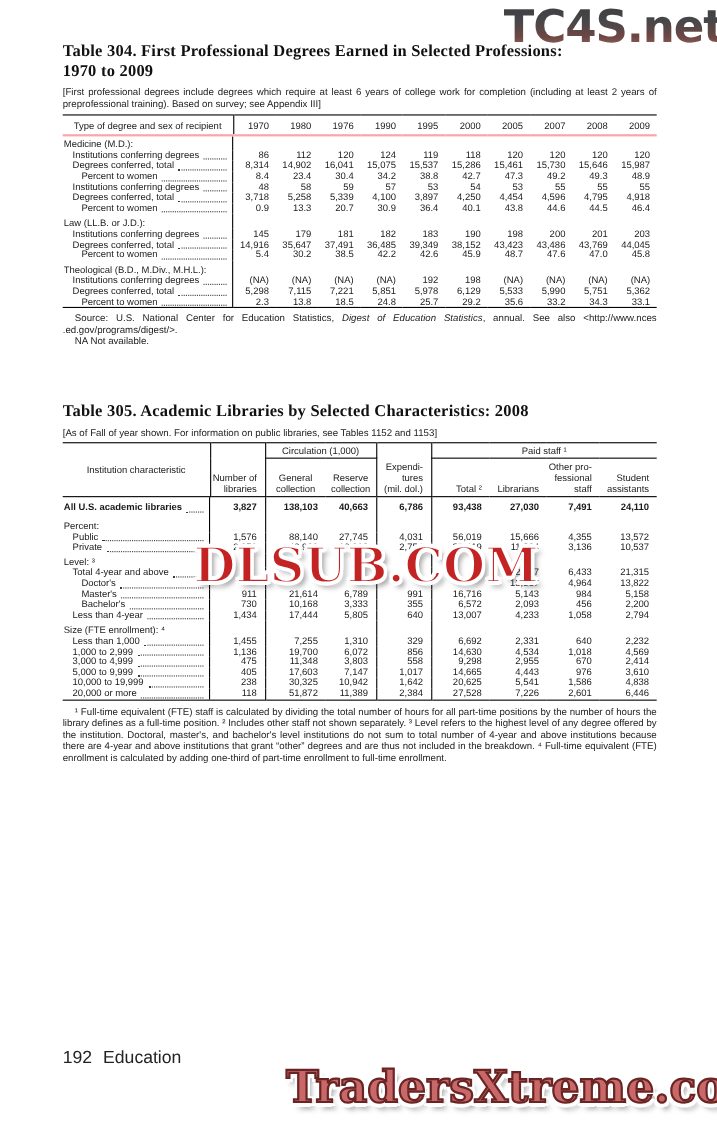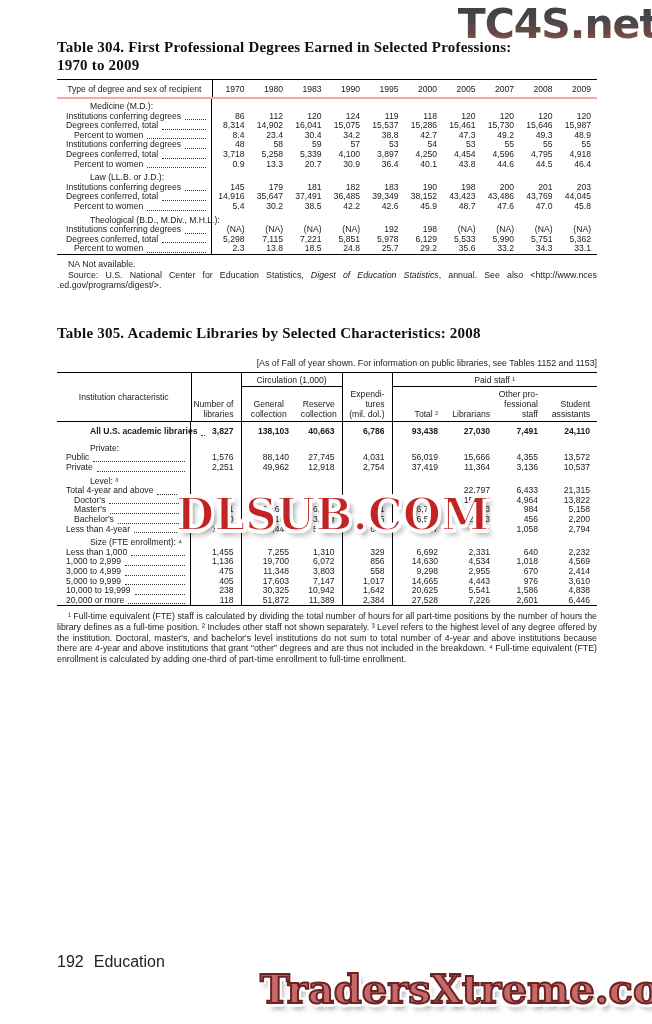--- a/index.html
+++ b/index.html
@@ -21,21 +21,21 @@
   th,td{margin:0;padding:0;white-space:nowrap;font-weight:normal;overflow:visible;}
   thead th{font-size:8.6px;line-height:10px;vertical-align:bottom;}
   tbody td{font-size:8.6px;line-height:9.6px;vertical-align:bottom;}
   td.num{text-align:right;}
   tr.gap td{padding-top:4px;}
   tr.bold td{font-weight:bold;}
   td.stub{display:block;}
   .stubflex{display:flex;align-items:flex-end;}
   .lab{flex:0 0 auto;}
   .leader{flex:1 1 auto;min-width:4px;border-bottom:1px dotted #3a3a3a;margin:0 5px 1px 4px;}
-  .ind0 .stubflex{padding-left:1px;margin-left:32px;}
+  .ind0 .stubflex{padding-left:1px;}
   .ind1 .stubflex{padding-left:9px;}
   .ind2 .stubflex{padding-left:17px;}
 
   
   .t304{border-top:1.6px solid #000;border-bottom:1.6px solid #000;}
   .t304 thead th{border-bottom:2px solid #fca5a5;padding:4px 0 3px 0;}
   .t304 th.stub-h{border-right:1px solid #000;text-align:center;font-size:8.6px;}
   .t304 th.yr{text-align:right;padding-right:6px;}
   .t304 tbody td.stub{border-right:1px solid #000;}
   .t304 tbody td.num{padding-right:6px;}
@@ -83,32 +83,33 @@
 <body>
 
 <div class="page">
 
   <div class="content">
 
     <div class="tbl-title">
       <div>Table 304. First Professional Degrees Earned in Selected Professions:</div>
       <div>1970 to 2009</div>
     </div>
+    <div class="note">[First professional degrees include degrees which require at least 6 years of college work for completion (including at least 2 years of preprofessional training). Based on survey; see Appendix III]</div>
 
     <table class="t304">
       <colgroup>
         <col style="width:155px">
         <col span="10" style="width:38.5px">
       </colgroup>
       <thead>
         <tr>
           <th class="stub-h">Type of degree and sex of recipient</th>
           <th class="yr">1970</th>
           <th class="yr">1980</th>
-          <th class="yr">1983</th>
+          <th class="yr">1976</th>
           <th class="yr">1990</th>
           <th class="yr">1995</th>
           <th class="yr">2000</th>
           <th class="yr">2005</th>
           <th class="yr">2007</th>
           <th class="yr">2008</th>
           <th class="yr">2009</th>
         </tr>
       </thead>
       <tbody>
@@ -376,26 +377,26 @@
             <td class="num c5">29.2</td>
             <td class="num c6">35.6</td>
             <td class="num c7">33.2</td>
             <td class="num c8">34.3</td>
             <td class="num c9">33.1</td>
           </tr>
         </tbody>
     </table>
 
     <div class="fn-block">
+      <div class="fn indent"><span>Source: U.S. National Center for Education Statistics, </span><span style="font-style:italic">Digest of Education Statistics</span><span>, annual. See also &lt;http://www.nces .ed.gov/programs/digest/&gt;.</span></div>
       <div class="fn indent">NA Not available.</div>
-      <div class="fn indent"><span>Source: U.S. National Center for Education Statistics, </span><span style="font-style:italic">Digest of Education Statistics</span><span>, annual. See also &lt;http://www.nces .ed.gov/programs/digest/&gt;.</span></div>
     </div>
 
-    <div class="tbl-title" style="margin-top:33px">Table 305. Academic Libraries by Selected Characteristics: 2008</div>
-    <div class="note" style="margin-top:16px;text-align:right">[As of Fall of year shown. For information on public libraries, see Tables 1152 and 1153]</div>
+    <div class="tbl-title" style="margin-top:49px">Table 305. Academic Libraries by Selected Characteristics: 2008</div>
+    <div class="note" style="margin-top:5px;text-align:left">[As of Fall of year shown. For information on public libraries, see Tables 1152 and 1153]</div>
 
     <table class="t305">
       <colgroup>
         <col style="width:134px">
         <col style="width:50px">
         <col style="width:55px">
         <col style="width:46px">
         <col style="width:50px">
         <col style="width:53px">
         <col style="width:52px">
@@ -440,21 +441,21 @@
             <td class="num c2">40,663</td>
             <td class="num c3">6,786</td>
             <td class="num c4">93,438</td>
             <td class="num c5">27,030</td>
             <td class="num c6">7,491</td>
             <td class="num c7">24,110</td>
           </tr>
           <tr class="group gap">
             <td class="stub ind0">
               <span class="stubflex">
-                <span class="lab">Private:</span>
+                <span class="lab">Percent:</span>
               </span>
             </td>
             <td class="num c0"></td>
             <td class="num c1"></td>
             <td class="num c2"></td>
             <td class="num c3"></td>
             <td class="num c4"></td>
             <td class="num c5"></td>
             <td class="num c6"></td>
             <td class="num c7"></td>

